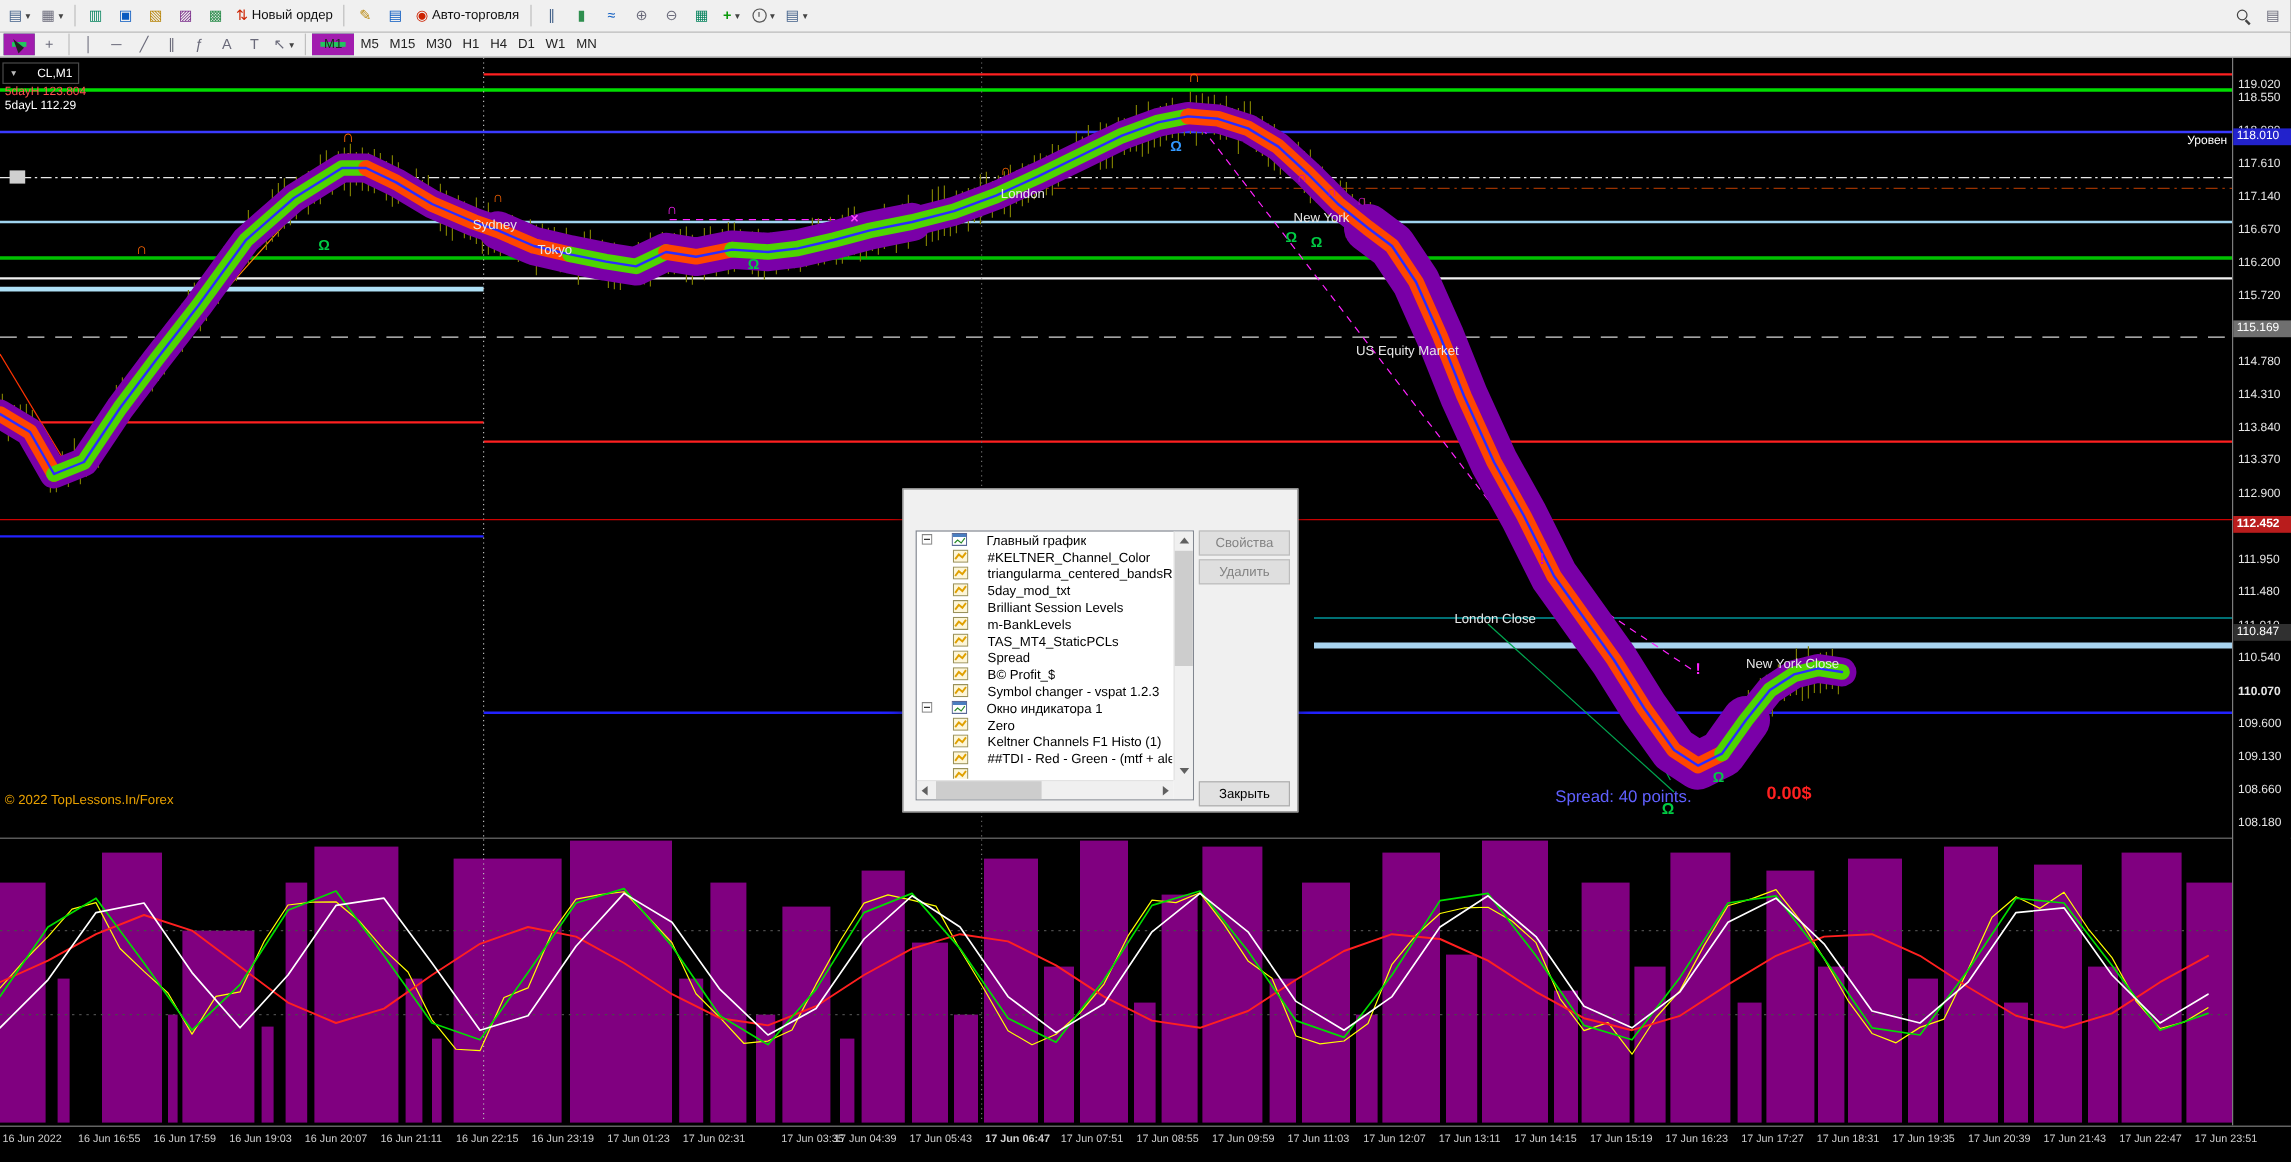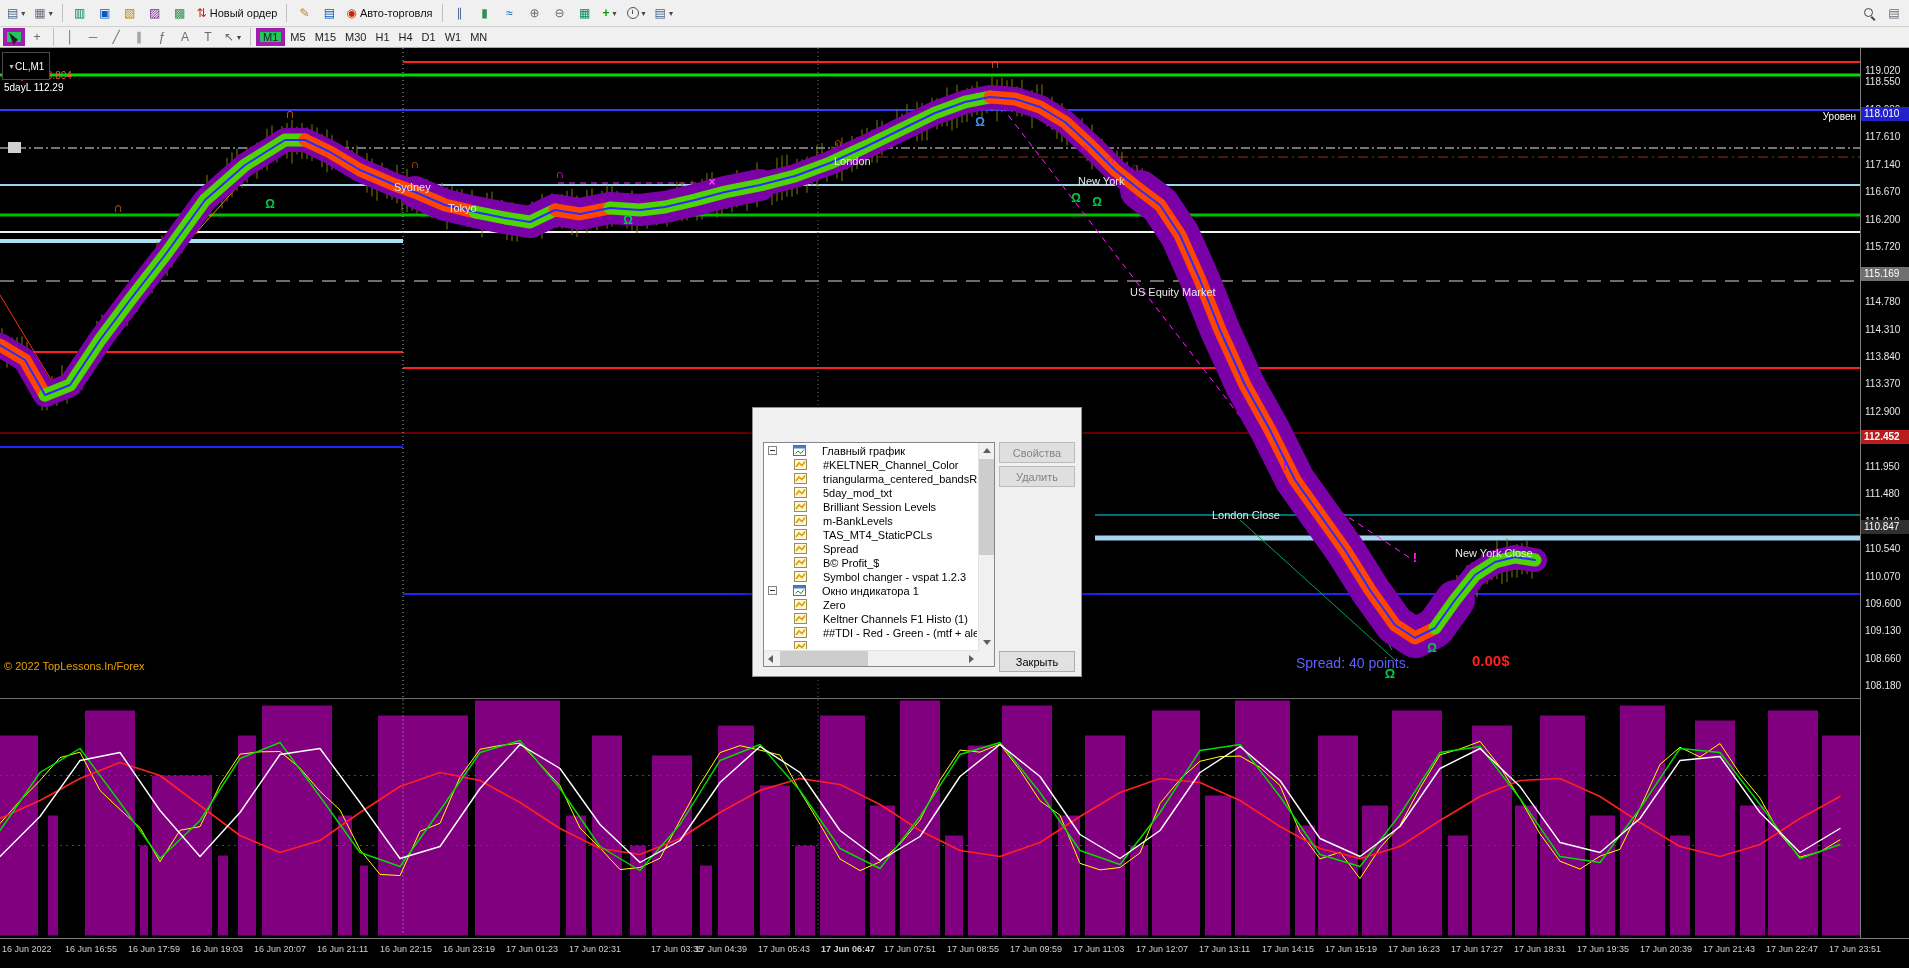--- a/index.html
+++ b/index.html
@@ -2,21 +2,21 @@
 <html><head>
 <meta charset="utf-8">
 <style>
 *{margin:0;padding:0;box-sizing:border-box}
 html,body{width:1909px;height:968px;overflow:hidden;background:#000;font-family:"Liberation Sans",sans-serif}
 
 #toolbar1{position:absolute;left:0;top:0;width:1909px;height:27px;background:#f0f0f0;border-bottom:1px solid #cfcfcf;display:flex;align-items:center;padding:0 3px;gap:1px;z-index:20}
 #toolbar2{position:absolute;left:0;top:27px;width:1909px;height:21px;background:#f0f0f0;border-bottom:1px solid #a9a9a9;display:flex;align-items:center;padding:0 3px;gap:1px;z-index:20}
 .tbtn{height:22px;min-width:24px;display:flex;align-items:center;justify-content:center;gap:3px;background:transparent;border:1px solid transparent;font-size:12px;color:#222;padding:0 3px;cursor:default}
 #toolbar2 .tbtn{height:18px;min-width:22px;font-size:11px}
-.tbtn.pressed{background:#22c55e;border:4px solid #a21caf}
+.tbtn.pressed{background:#22c55e;border:7px solid #a21caf}
 .tsep{width:1px;height:18px;background:#bfbfbf;margin:0 4px}
 .tspacer{flex:1}
 .ticon{font-size:12px;line-height:12px}
 .caret{font-size:8px;color:#444}
 .tlabel-text{font-size:11px;color:#111;white-space:nowrap}
 .col1{color:#44628a}.col2{color:#6a6a7a}.col3{color:#0a8560}.col4{color:#0a5ac0}
 .col5{color:#b8860b}.col6{color:#7a2d8a}.col7{color:#2f8f4f}.colr{color:#cc2200}.colg{color:#0a9a0a;font-weight:bold}
 .ic-clock{width:12px;height:12px;border:1.5px solid #555;border-radius:50%;position:relative;display:inline-block}
 .ic-clock::after{content:"";position:absolute;left:4px;top:1.5px;width:1.5px;height:4px;background:#555}
 .ic-search{position:relative;width:13px;height:13px;display:inline-block}
@@ -26,21 +26,21 @@
 
 #chart-region{position:absolute;left:0;top:48px;width:1909px;height:920px;background:#000}
 #main-svg{position:absolute;left:0;top:0;width:1860px;height:650px}
 #sub-svg{position:absolute;left:0;top:651px;width:1860px;height:239px}
 #sep1{position:absolute;left:0;top:650px;width:1909px;height:1px;background:#6f6f6f}
 #price-scale{position:absolute;left:1860px;top:0;width:49px;height:890px;border-left:1px solid #7c7c7c;background:#000}
 .plabel{position:absolute;left:4px;font-size:10px;color:#e6e6e6;white-space:nowrap}
 .ptag{position:absolute;left:0;width:49px;height:14px;font-size:10px;color:#fff;padding-left:3px;line-height:14px;white-space:nowrap}
 #time-axis{position:absolute;left:0;top:890px;width:1909px;height:30px;border-top:1px solid #7c7c7c;background:#000}
 .tlabel{position:absolute;top:5px;font-size:9px;color:#cfcfcf;white-space:nowrap}
-#symbol-tab{position:absolute;left:2px;top:4px;background:#000;border:1px solid #4a4a4a;color:#fff;font-size:10px;padding:0 5px;height:28px;display:flex;align-items:center;gap:0;z-index:5}
+#symbol-tab{position:absolute;left:2px;top:4px;background:#000;border:1px solid #4a4a4a;color:#fff;font-size:10px;padding:0 5px;height:18px;display:flex;align-items:center;gap:16px;z-index:5}
 #symbol-caret{font-size:7px;color:#bbb}
 
 #dialog{position:absolute;left:752px;top:359px;width:330px;height:270px;background:#f0f0f0;border:1px solid #8f8f8f;box-shadow:0 4px 14px rgba(0,0,0,.55);z-index:30}
 .dlg-title{height:26px;background:#fff;display:flex;align-items:center;padding:0 2px 0 8px;gap:6px}
 .dlg-title-text{flex:1;font-size:12px;color:#000;white-space:nowrap;overflow:hidden}
 .dlg-help,.dlg-close{width:28px;text-align:center;font-size:12px;color:#555;line-height:26px}
 #indicator-list{position:absolute;left:10px;top:34px;width:232px;height:225px;background:#fff;border:1px solid #828790}
 #list-rows{position:absolute;left:1px;top:1px;right:17px;bottom:17px;overflow:hidden;background:#fff}
 .trow{display:flex;align-items:center;height:14px;font-size:11px;color:#000;white-space:nowrap;gap:16px;padding-left:3px}
 .trow.leaf{padding-left:29px}
@@ -648,21 +648,21 @@
       <div class="plabel" style="top: 248.05px;">114.780</div>
       <div class="plabel" style="top: 275.5px;">114.310</div>
       <div class="plabel" style="top: 302.95px;">113.840</div>
       <div class="plabel" style="top: 330.4px;">113.370</div>
       <div class="plabel" style="top: 357.85px;">112.900</div>
       <div class="plabel" style="top: 385.3px;">112.430</div>
       <div class="plabel" style="top: 412.75px;">111.950</div>
       <div class="plabel" style="top: 440.2px;">111.480</div>
       <div class="plabel" style="top: 467.65px;">111.010</div>
       <div class="plabel" style="top: 495.1px;">110.540</div>
-      <div class="plabel" style="top: 522.55px;">110.070</div>
+      <div class="plabel" style="top: 522.55px; font-weight: bold;">110.070</div>
       <div class="plabel" style="top: 550px;">109.600</div>
       <div class="plabel" style="top: 577.45px;">109.130</div>
       <div class="plabel" style="top: 604.9px;">108.660</div>
       <div class="plabel" style="top: 632.35px;">108.180</div>
       <div class="ptag" style="top: 59px; background: rgb(34, 34, 204);">118.010</div>
       <div class="ptag" style="top: 219px; background: rgb(111, 111, 111);">115.169</div>
       <div class="ptag" style="top: 382px; background: #b91c1c; font-weight: bold;">112.452</div>
       <div class="ptag" style="top: 472px; background: rgb(48, 48, 48);">110.847</div>
     </div>
   <div id="time-axis">

